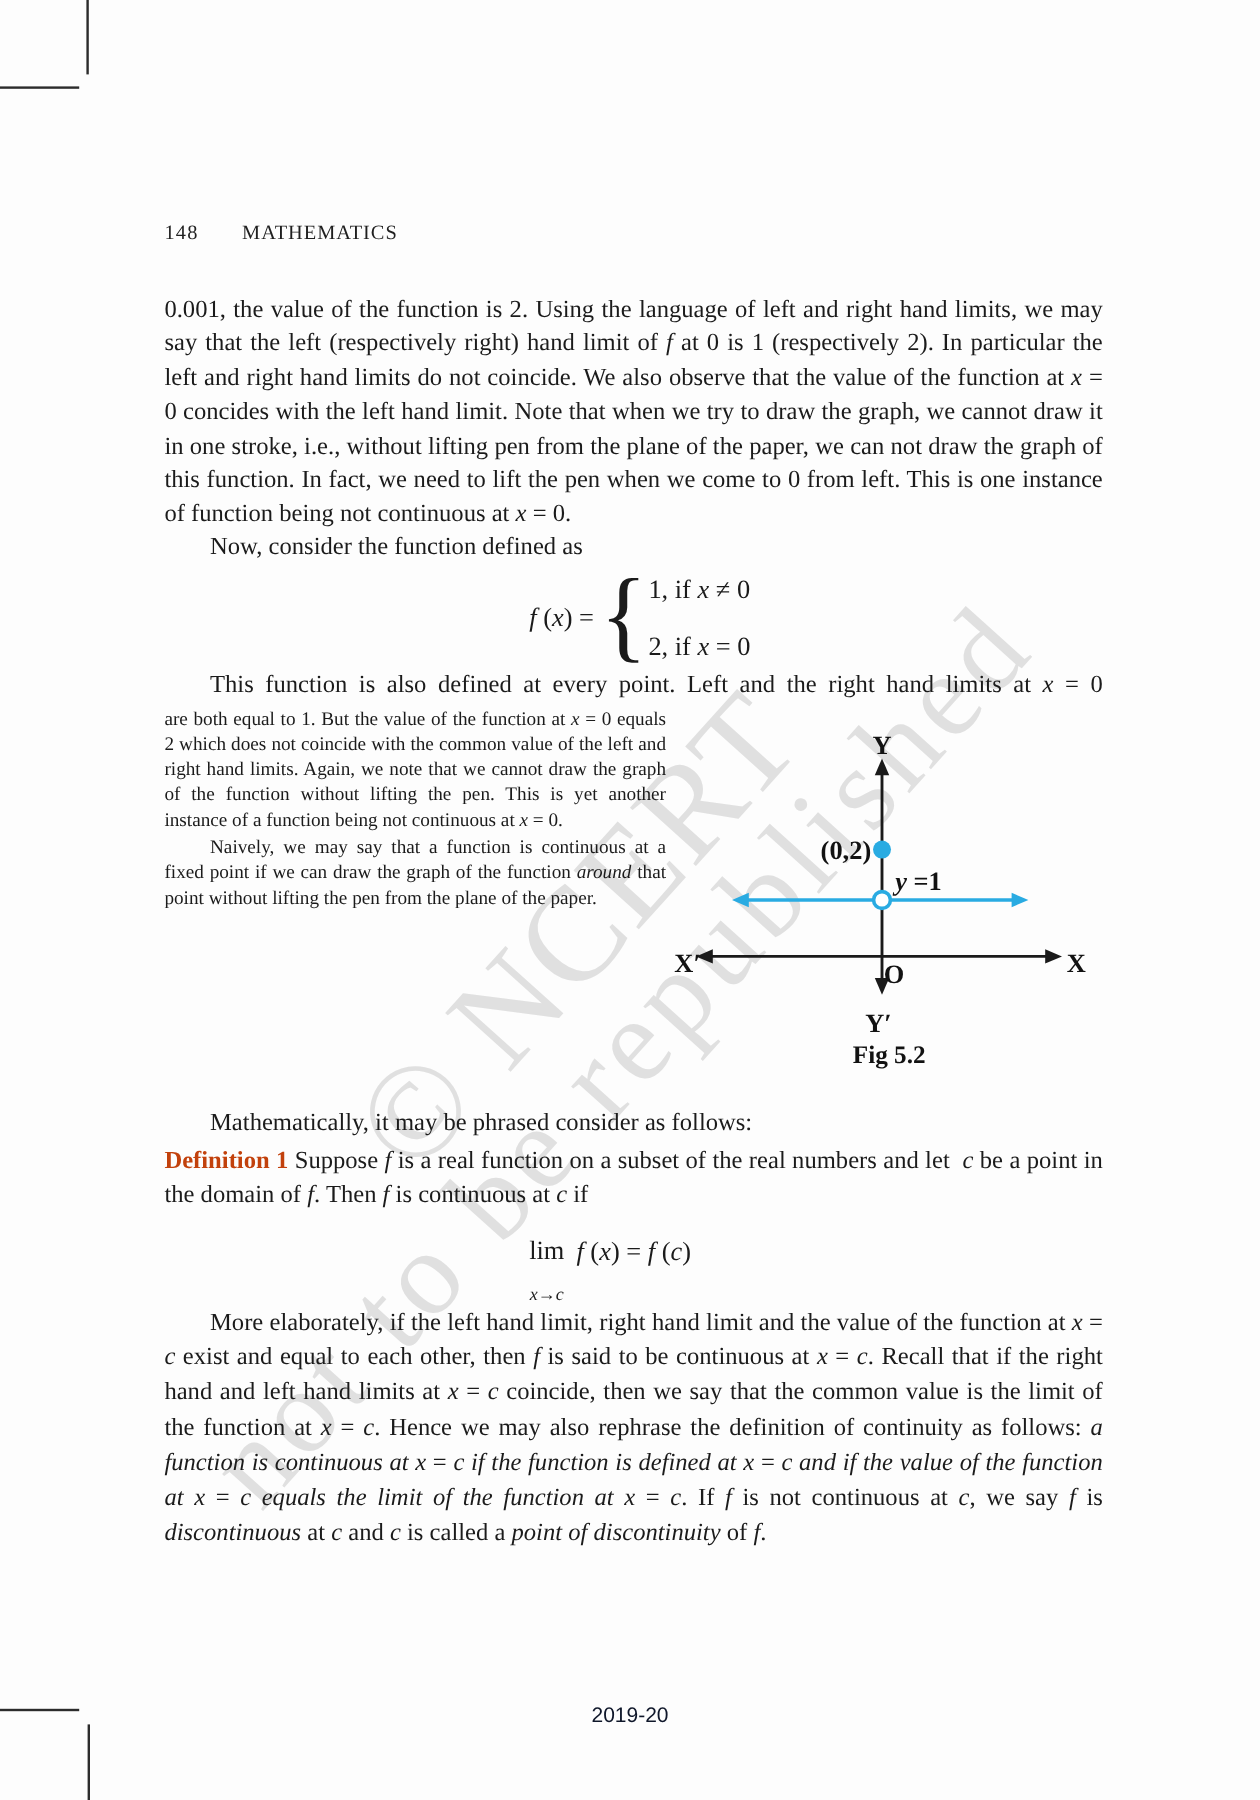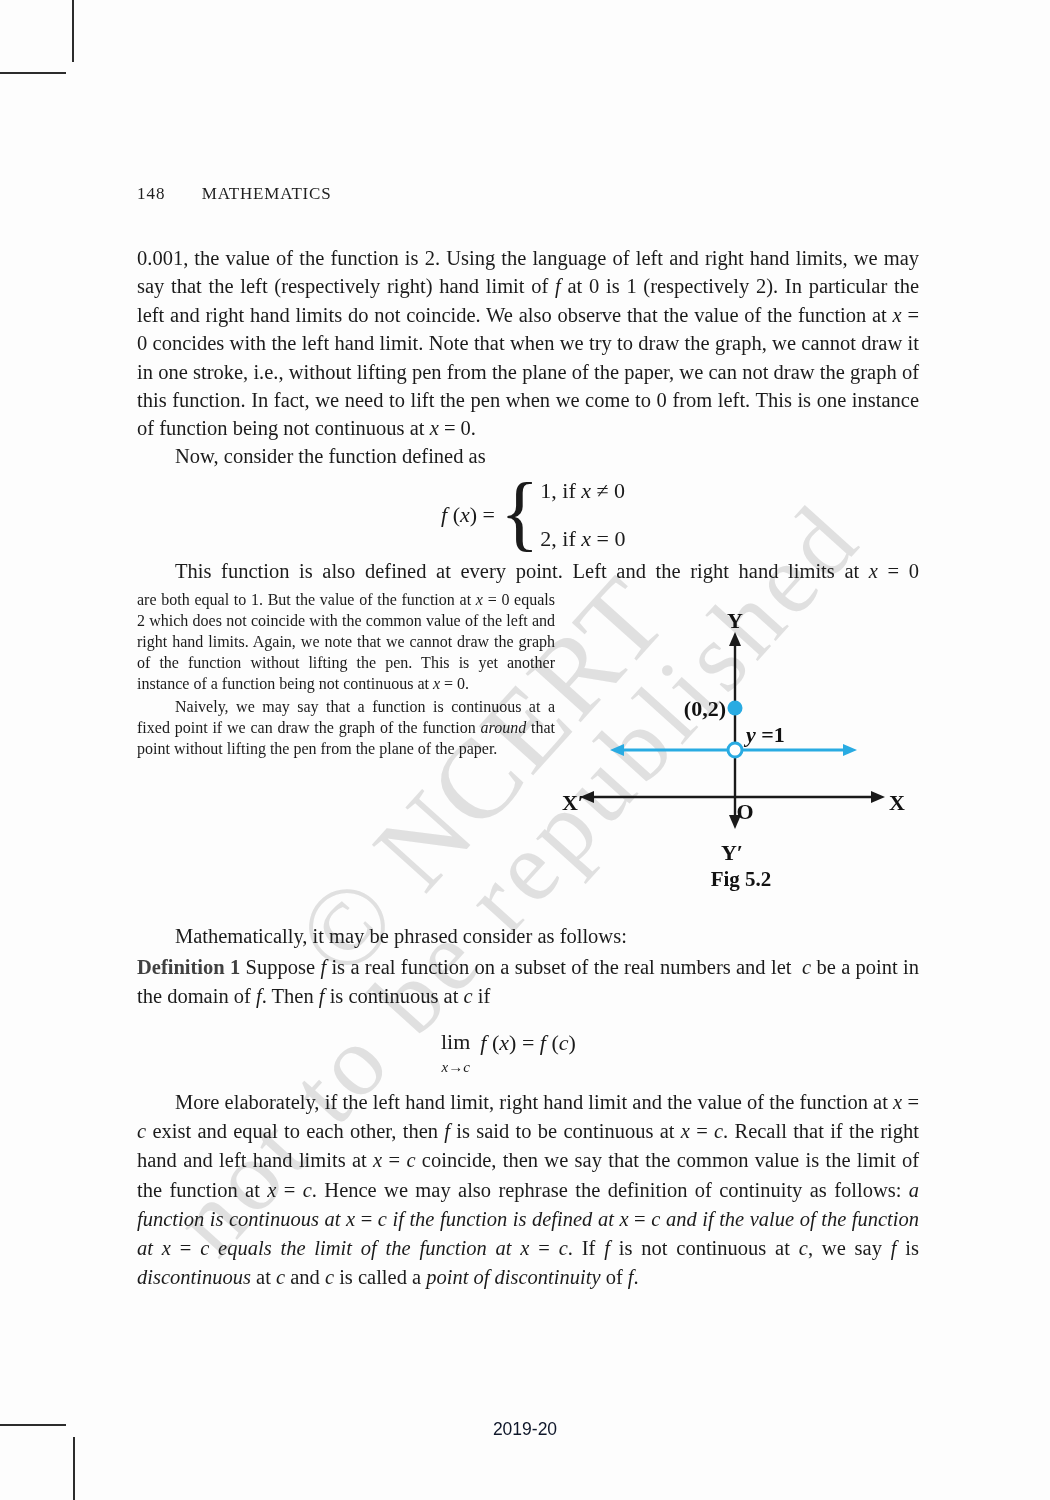--- a/index.html
+++ b/index.html
@@ -43,21 +43,21 @@
              font-size:22px;}
   .pw-lhs{white-space:nowrap;}
   .pw-brace{font-size:82px;font-weight:300;line-height:62px;margin:0 1px 4px 5px;
             transform:scaleY(1.04);}
   .pw-rows{display:flex;flex-direction:column;gap:14px;}
   .pw-rows span{line-height:34px;white-space:nowrap;}
   
   .limit{position:absolute;left:441px;top:1030px;display:flex;align-items:flex-start;z-index:1;}
   .lim-stack{display:inline-flex;flex-direction:column;align-items:center;}
   .lim-op{font-size:22px;line-height:24px;}
-  .lim-sub{font-size:15px;line-height:16px;margin-top:5px;}
+  .lim-sub{font-size:15px;line-height:16px;margin-top:17px;}
   .lim-body{font-size:22px;margin-left:10px;white-space:nowrap;font-family:Liberation Serif, serif;}
   
   .figure{position:absolute;left:558px;top:588px;width:384px;height:322px;z-index:1;}
   .axis{stroke:#1a1a1a;stroke-width:2.4;}
   .ah{fill:#1a1a1a;}
   .blue-line{stroke:#29ABE2;stroke-width:3;}
   .blue-ah{fill:#29ABE2;}
   .dot{fill:#29ABE2;}
   .open-dot{fill:#ffffff;stroke:#29ABE2;stroke-width:3;}
   .fig-label{font-family:"Liberation Serif",serif;font-size:22px;font-weight:bold;fill:#121212;}
@@ -127,21 +127,21 @@
       <text class="fig-label" x="187" y="231" text-anchor="middle">O</text>
       <text class="fig-label" x="168" y="128" text-anchor="end">(0,2)</text>
       <text class="fig-label" x="188" y="154"><tspan class="tspan-it">y</tspan><tspan> =1</tspan></text>
       <text class="fig-caption" x="183" y="298" text-anchor="middle">Fig 5.2</text>
     </svg>
   </div>
 
   <div class="para p5 indent">Mathematically, it may be phrased consider as follows:</div>
 
   <div class="para def">
-    <span class="def-label" id="def-label" style="color: #404040;">Definition 1</span><span> Suppose <i>f</i> is a real function on a subset of the real numbers and let&nbsp; <i>c</i> be a point in the domain of <i>f</i>. Then <i>f</i> is continuous at <i>c</i> if</span>
+    <span class="def-label" id="def-label" style="color: #c2410c;">Definition 1</span><span> Suppose <i>f</i> is a real function on a subset of the real numbers and let&nbsp; <i>c</i> be a point in the domain of <i>f</i>. Then <i>f</i> is continuous at <i>c</i> if</span>
   </div>
 
   <div class="limit">
     <span class="lim-stack">
       <span class="lim-op">lim</span>
       <span class="lim-sub"><i>x</i>→<i>c</i></span>
     </span>
     <span class="lim-body"><i>f</i> (<i>x</i>) = <i>f</i> (<i>c</i>)</span>
   </div>
 

